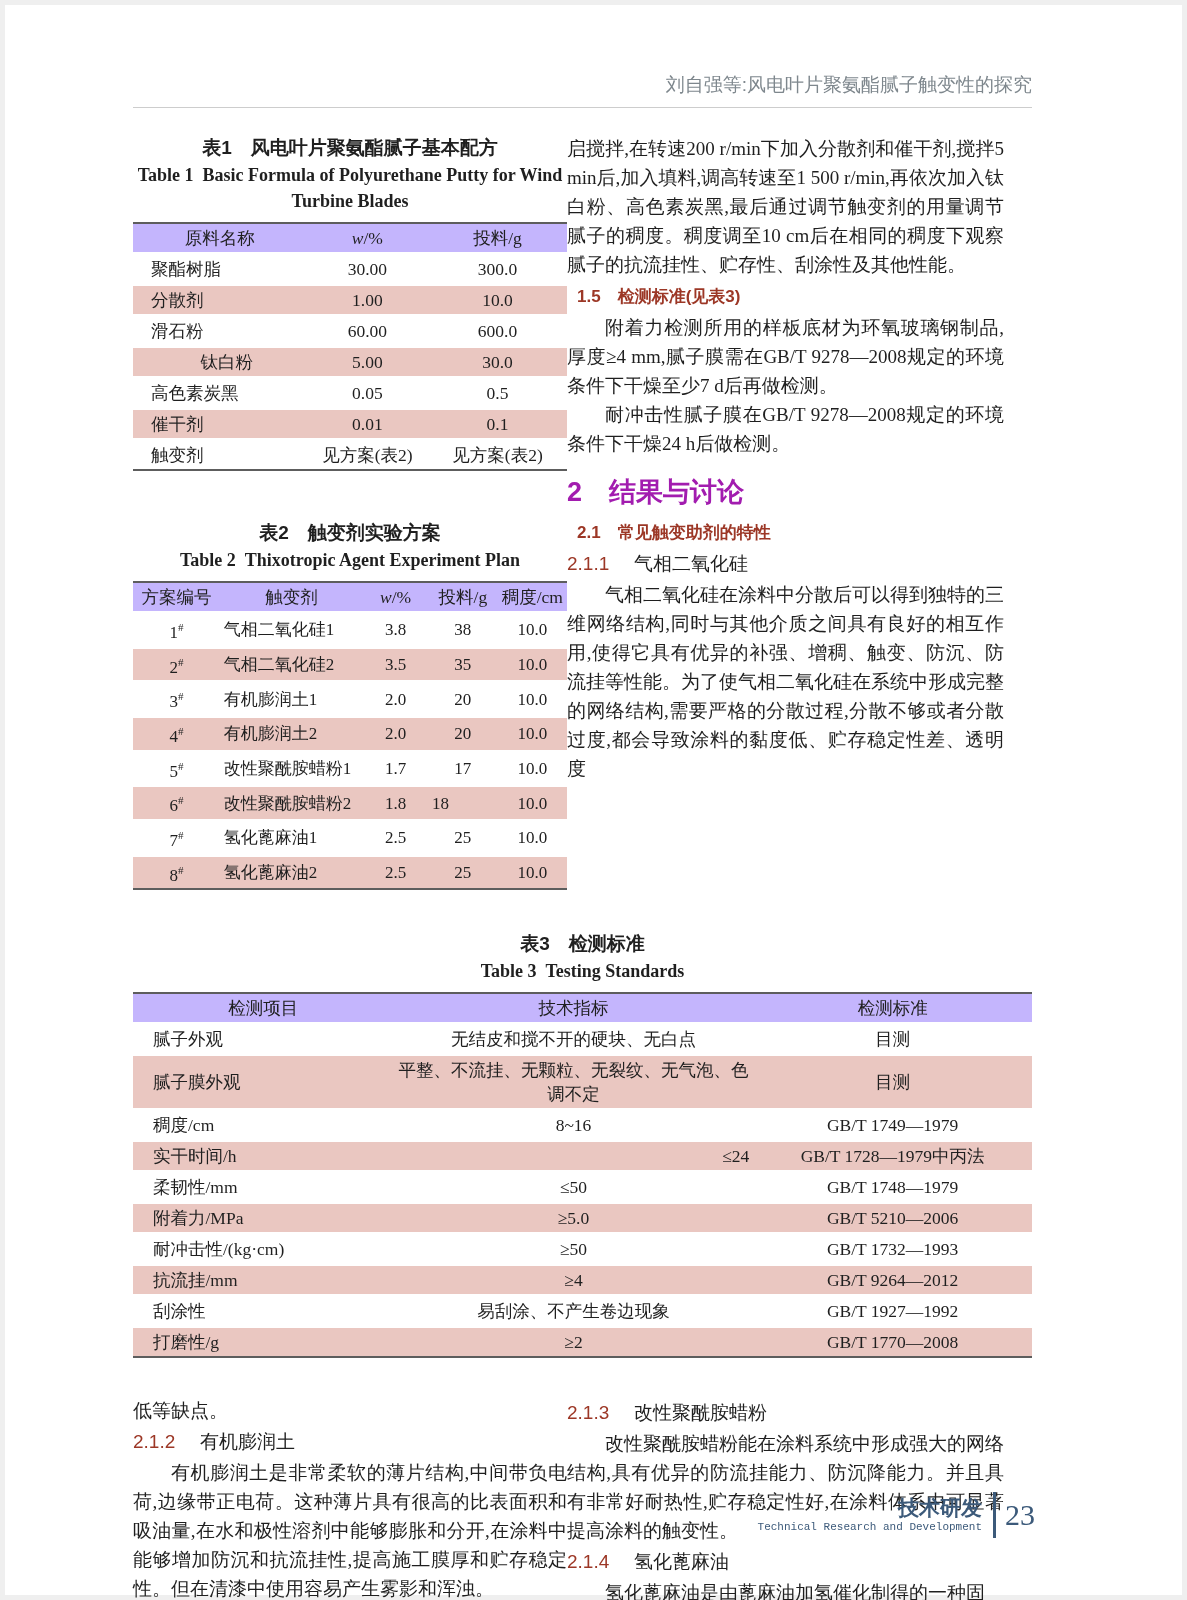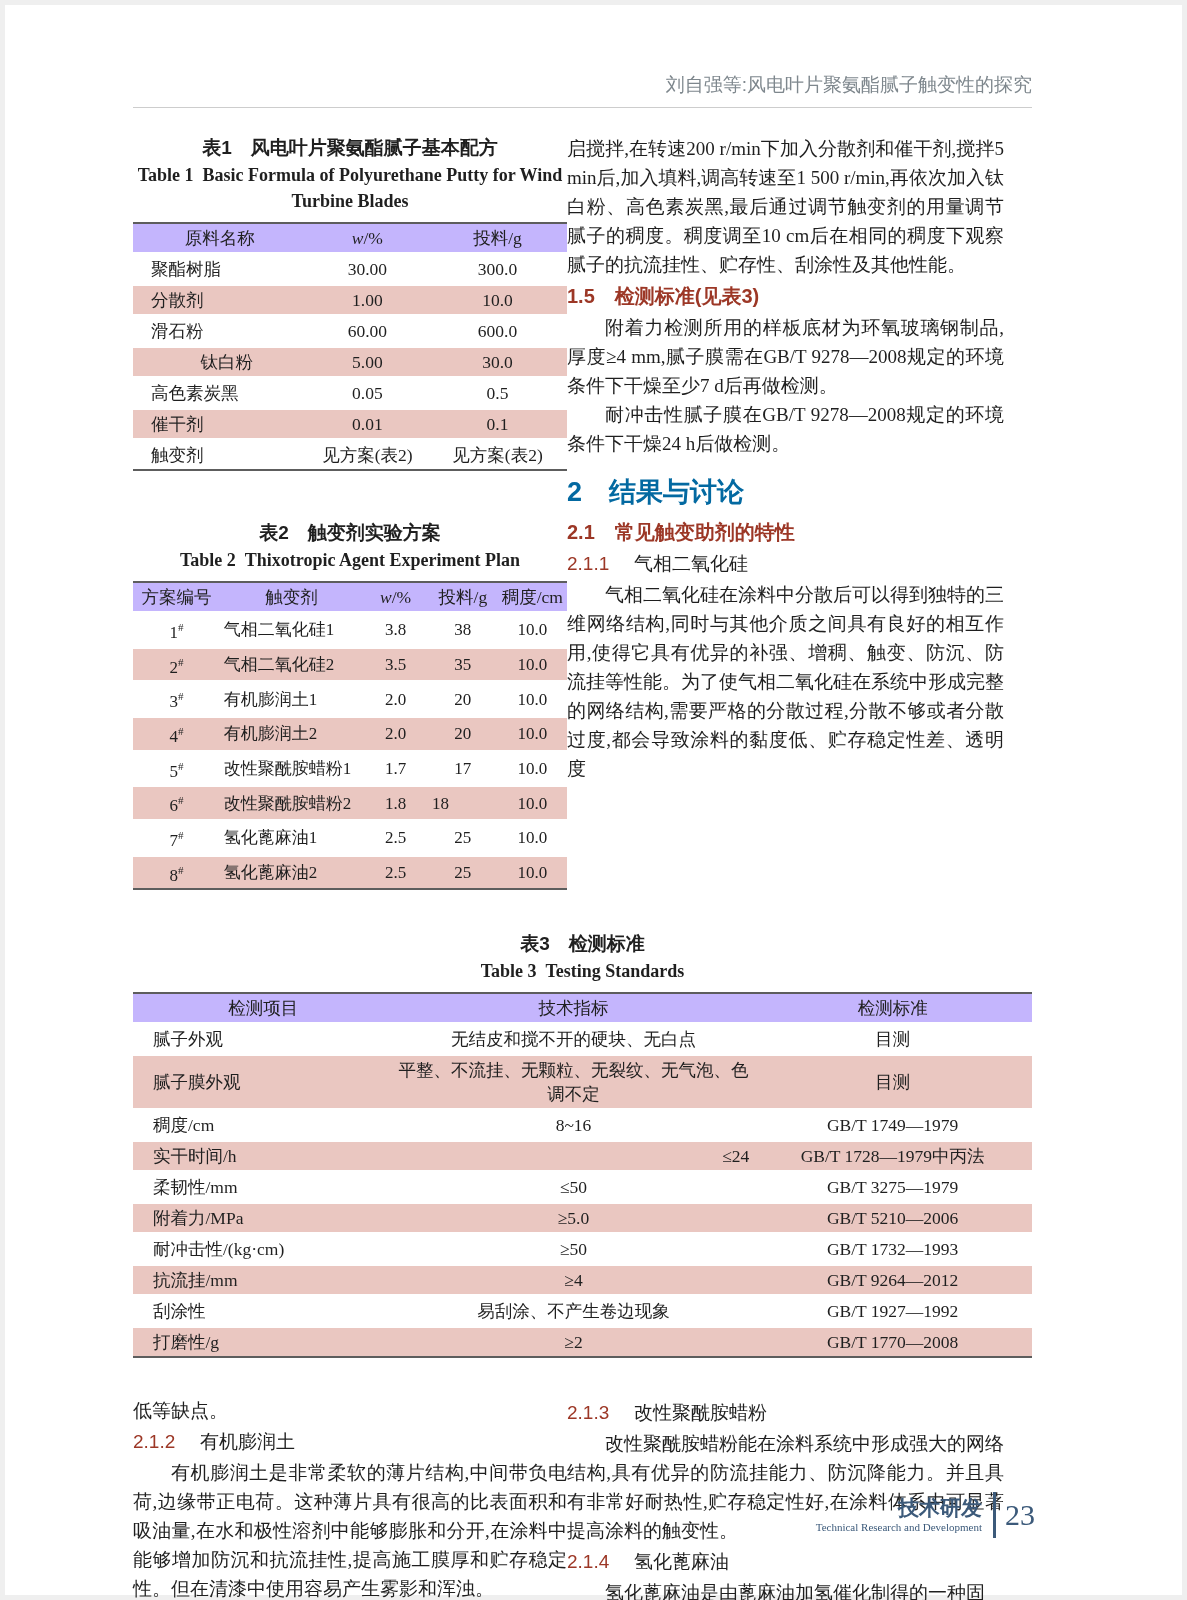--- a/index.html
+++ b/index.html
@@ -22,22 +22,22 @@
   .cols.top { margin-top:26px; }
   .col-l { width:434px; flex:0 0 434px; }
   .col-r { width:437px; flex:0 0 437px; }
 
   
   p.body { margin:0; font-size:19px; line-height:29px; text-align:justify; text-indent:2em; }
   p.body.noindent { text-indent:0; }
 
   
   .h-red { color:#9c3726; font-family:"Liberation Sans", sans-serif; font-weight:bold;
-    font-size:20px; line-height:29px; margin:3px 0 2px; }
-  .h-big { color:#0369a1; font-family:"Liberation Sans", sans-serif; font-weight:bold;
+    font-size:17px; line-height:29px; margin:3px 10px 2px; }
+  .h-big { color:#a21caf; font-family:"Liberation Sans", sans-serif; font-weight:bold;
     font-size:27px; line-height:36px; margin:16px 0 8px; }
   .h-sub { font-size:19px; line-height:29px; margin:2px 0; font-family:"Liberation Serif", serif; }
   .h-sub .num { color:#9c3726; font-family:"Liberation Sans", sans-serif; margin-right:1.3em; }
 
   
   .tbl-title-cn { text-align:center; font-family:"Liberation Sans", sans-serif;
     font-weight:bold; font-size:19px; line-height:28px; }
   .tbl-title-en { text-align:center; font-family:"Liberation Serif", serif;
     font-weight:bold; font-size:18px; line-height:26px; margin:0 0 8px; }
   table { width:100%; border-collapse:collapse;
@@ -52,21 +52,21 @@
   .t3 td:first-child { padding-left:20px; }
   .t2 td { font-size:17px; line-height:23px; }
   .block-t2 { margin-top:48px; }
   .block-t3 { margin-top:40px; }
   .cols.bottom { margin-top:38px; }
 
   
   .footer { position:absolute; right:152px; bottom:62px; display:flex; align-items:center; }
   .f-left { text-align:right; color:#3c5a7a; }
   .f-cn { font-family:"Liberation Sans", sans-serif; font-weight:bold; font-size:21px; line-height:24px; }
-  .f-en { font-family:Liberation Serif, serif; font-size:11px; line-height:14px; }
+  .f-en { font-family:Liberation Mono, monospace; font-size:11px; line-height:14px; }
   .f-bar { width:3px; height:46px; background:#3c5a7a; margin:0 9px 0 11px; }
   .f-num { font-family:"Liberation Serif", serif; font-size:30px; color:#3c5a7a; }
 </style>
 </head>
 <body>
 
 <div class="page">
   <div class="inner">
 
     <div class="running-head">
@@ -262,21 +262,21 @@
               <td style="text-align: center;">GB/T 1749—1979</td>
             </tr>
             <tr>
               <td style="text-align: left;">实干时间/h</td>
               <td style="text-align: right;">≤24</td>
               <td style="text-align: center;">GB/T 1728—1979中丙法</td>
             </tr>
             <tr>
               <td style="text-align: left;">柔韧性/mm</td>
               <td style="text-align: center;">≤50</td>
-              <td style="text-align: center;">GB/T 3275—1979</td>
+              <td style="text-align: center;">GB/T 1748—1979</td>
             </tr>
             <tr>
               <td style="text-align: left;">附着力/MPa</td>
               <td style="text-align: center;">≥5.0</td>
               <td style="text-align: center;">GB/T 5210—2006</td>
             </tr>
             <tr>
               <td style="text-align: left;">耐冲击性/(kg·cm)</td>
               <td style="text-align: center;">≥50</td>
               <td style="text-align: center;">GB/T 1732—1993</td>

